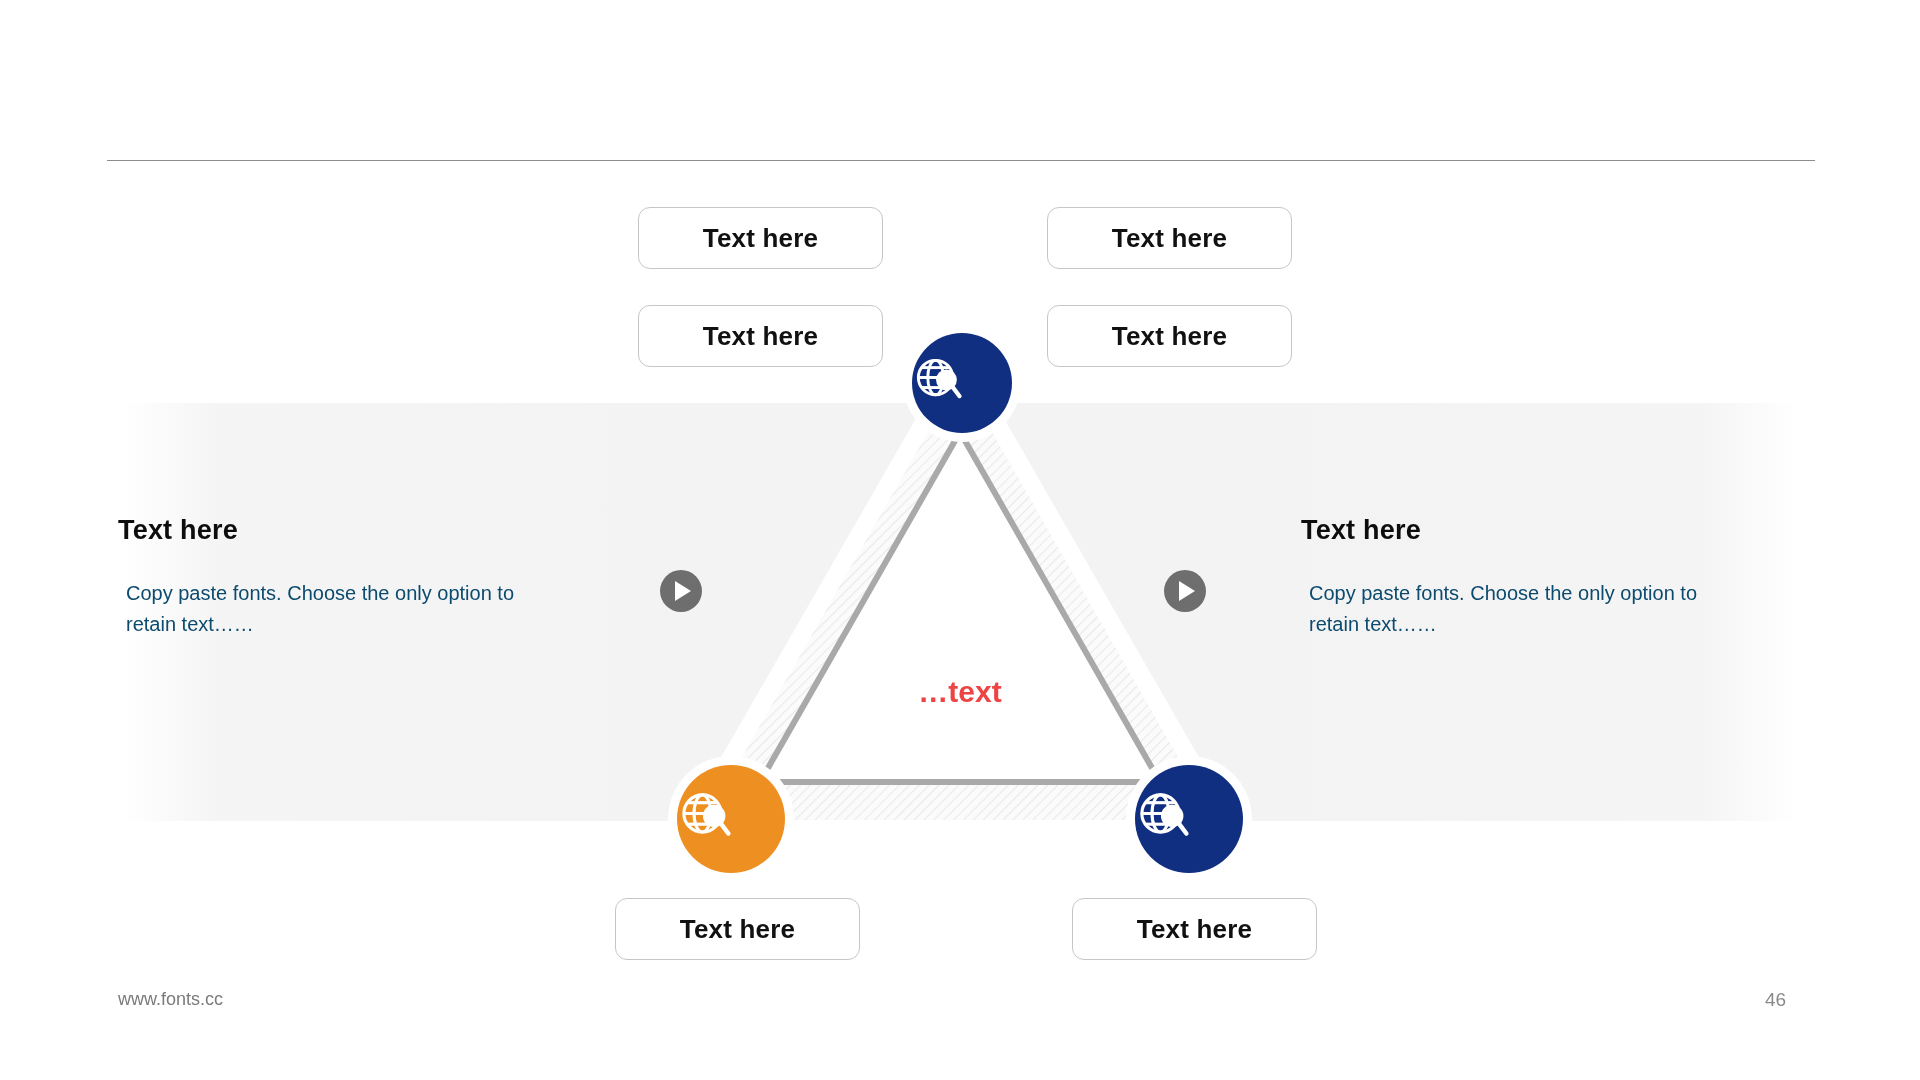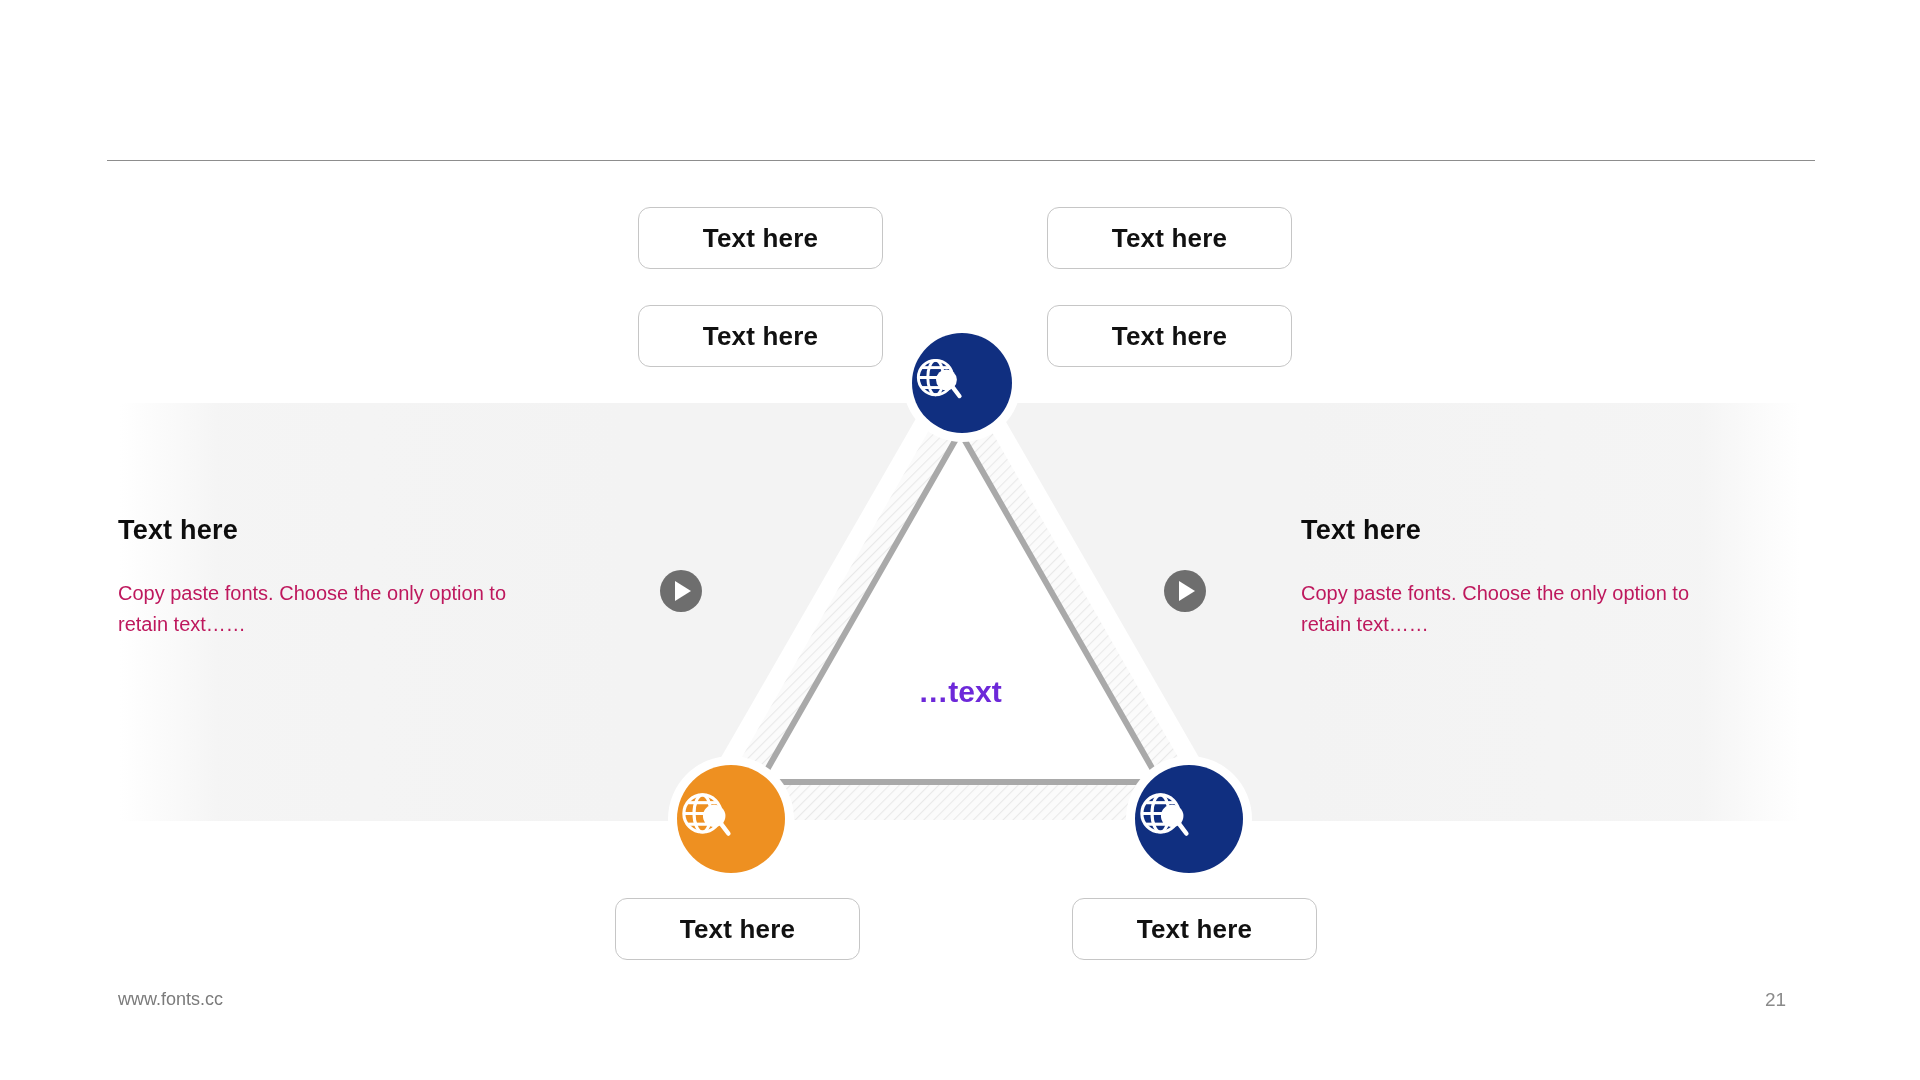--- a/index.html
+++ b/index.html
@@ -101,23 +101,23 @@
   .side-right { left: 1301px; top: 515px; }
   .side-title {
     font-size: 27px;
     font-weight: bold;
     color: #0d0d0d;
     margin: 0 0 32px 0;
     letter-spacing: .2px;
   }
   .side-body {
     font-size: 20px;
-    color: #be185d;
+    color: #0c4a6e;
     line-height: 1.55;
-    margin: 0;
+    margin: 8px;
     max-width: 432px;
   }
 
   
   .play {
     position: absolute;
     width: 42px;
     height: 42px;
     border-radius: 50%;
     background: #6e6e6e;
@@ -138,21 +138,21 @@
 
   
   .center-caption {
     position: absolute;
     left: 860px;
     top: 675px;
     width: 200px;
     text-align: center;
     font-size: 30px;
     font-weight: bold;
-    color: #6d28d9;
+    color: #ef4444;
   }
 
   
   .footer-url {
     position: absolute;
     left: 118px;
     top: 989px;
     font-size: 18px;
     color: #7b7b7b;
   }
@@ -261,15 +261,15 @@
   </div>
 
   <div class="play play-left">
     <i></i>
   </div>
   <div class="play play-right">
     <i></i>
   </div>
 
   <div class="footer-url">www.fonts.cc</div>
-  <div class="footer-page">21</div>
+  <div class="footer-page">46</div>
 
 </div>
 
 </body></html>

